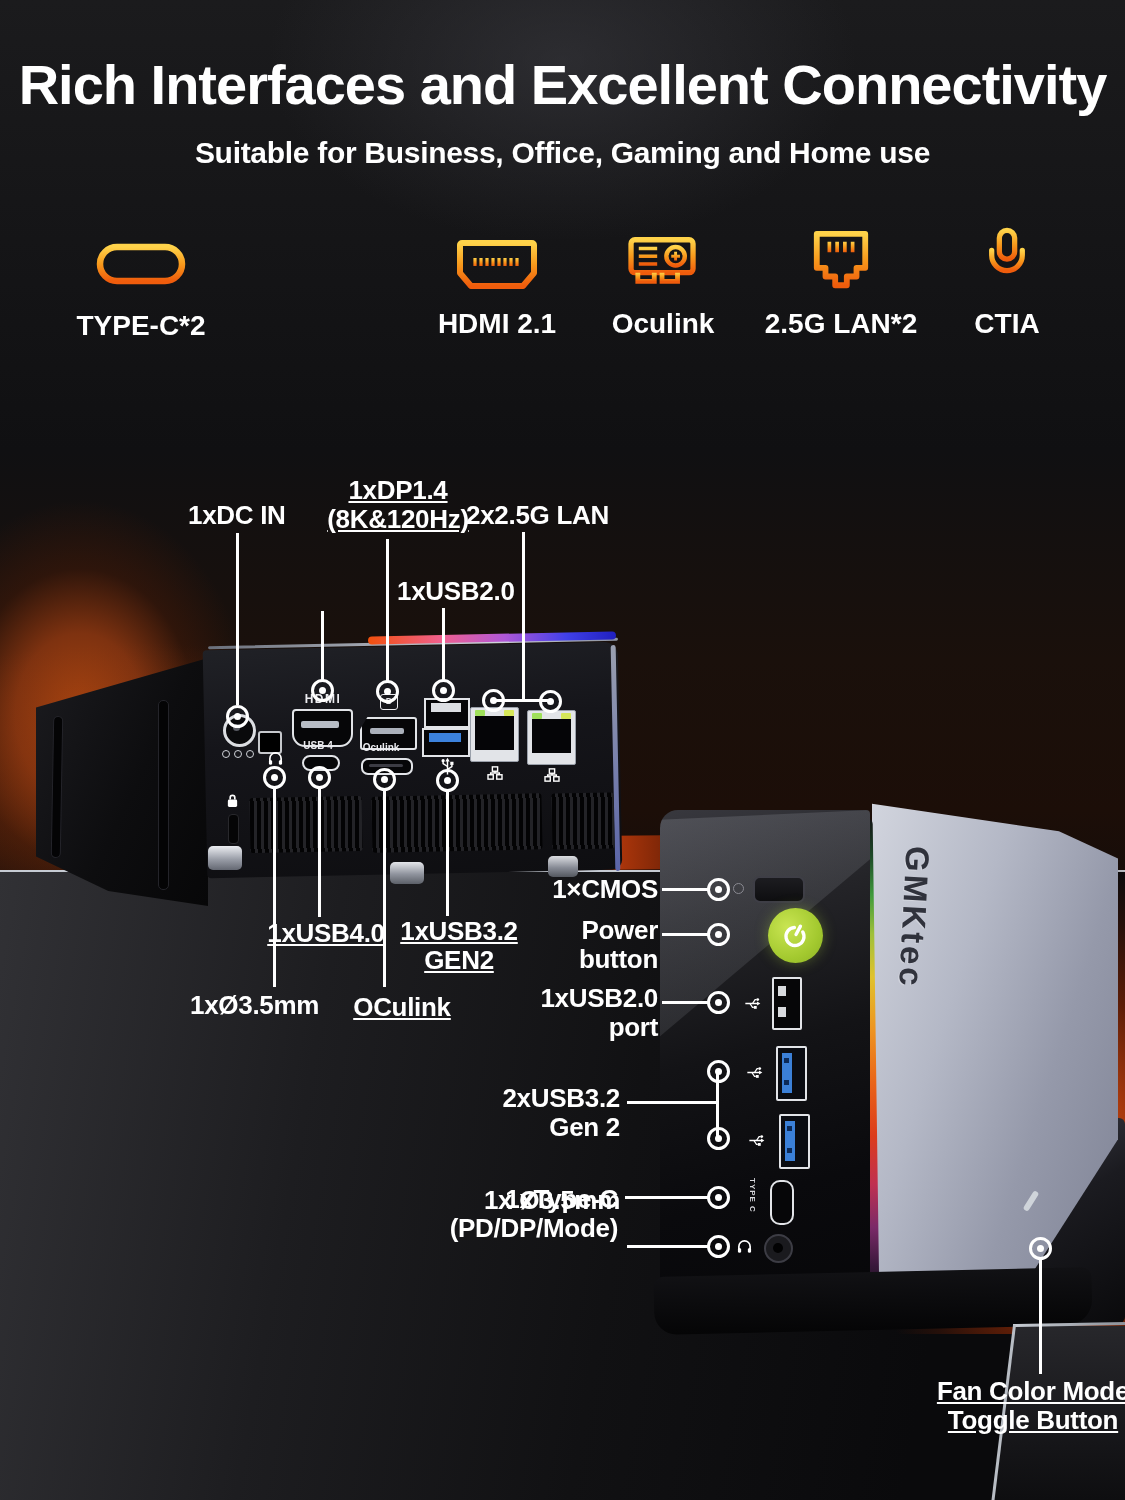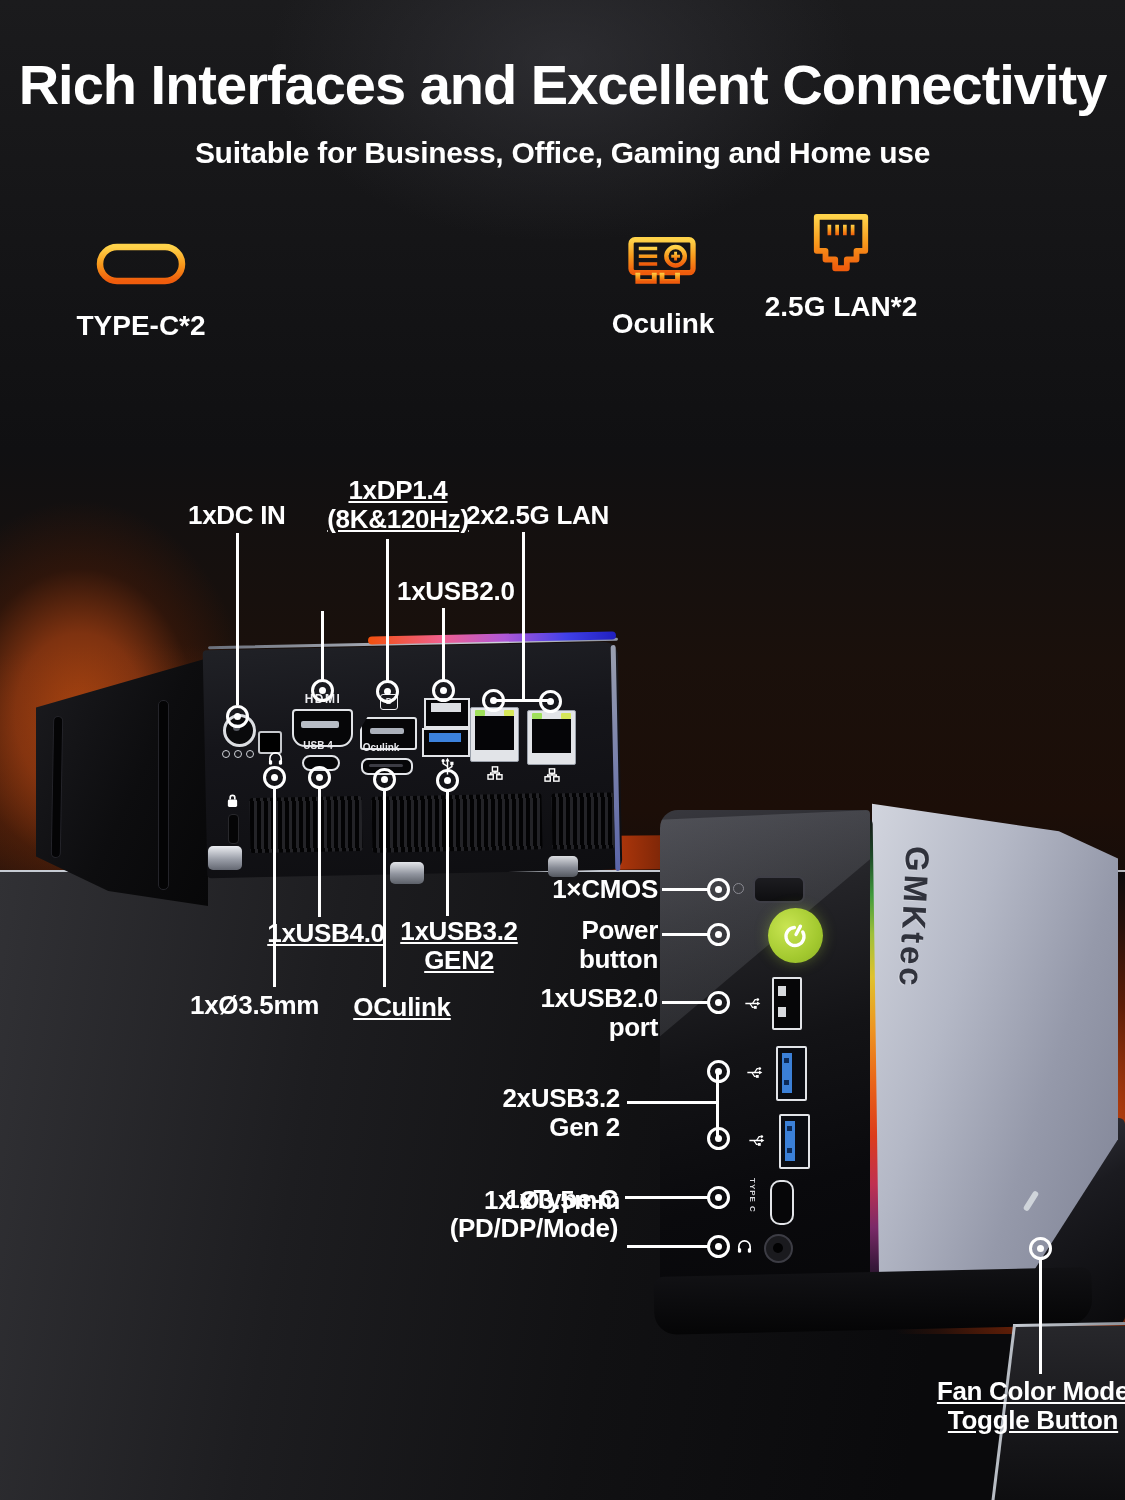--- a/index.html
+++ b/index.html
@@ -70,40 +70,61 @@
 
   <div class="icon-cell" style="left:56px;top:232px;">
     <span>
       <svg viewBox="0 0 92 64" width="92" height="64">
           <rect x="5" y="15" width="82" height="34" rx="17" fill="none" stroke="url(#og)" stroke-width="6.5"></rect>
           <line x1="27" y1="32" x2="65" y2="32" stroke="url(#og)" stroke-width="7" stroke-linecap="round"></line>
         </svg>
     </span>
     <span class="cap">TYPE-C*2</span>
   </div>
+  <div class="icon-cell" style="left:412px;top:236px;">
+    <span>
+      <svg viewBox="0 0 84 58" width="84" height="58">
+          <path d="M7 7h70a2 2 0 0 1 2 2v28l-11 13H16L5 37V9a2 2 0 0 1 2-2z" fill="none" stroke="url(#og)" stroke-width="6" stroke-linejoin="round"></path>
+          <path d="M17 21h50" stroke="url(#og)" stroke-width="4"></path>
+          <path d="M20 22v8M26 22v8M32 22v8M38 22v8M44 22v8M50 22v8M56 22v8M62 22v8" stroke="url(#og)" stroke-width="3.2" fill="none"></path>
+        </svg>
+    </span>
+    <span class="cap">HDMI 2.1</span>
+  </div>
   <div class="icon-cell" style="left:578px;top:232px;">
     <span>
       <svg viewBox="0 0 76 64" width="74" height="62">
           <rect x="5" y="8" width="64" height="34" rx="4" fill="none" stroke="url(#og)" stroke-width="5.5"></rect>
           <circle cx="51" cy="25" r="9.5" fill="none" stroke="url(#og)" stroke-width="4.6"></circle>
           <path d="M51 20.5v9M46.5 25h9" stroke="url(#og)" stroke-width="3" fill="none"></path>
           <path d="M13 17h19M13 25h19M13 33h19" stroke="url(#og)" stroke-width="3.6" fill="none"></path>
           <path d="M12 42v9h17v-9M37 42v9h16v-9" fill="none" stroke="url(#og)" stroke-width="5"></path>
         </svg>
     </span>
     <span class="cap">Oculink</span>
   </div>
-  <div class="icon-cell" style="left:756px;top:211px;">
+  <div class="icon-cell" style="left:756px;top:228px;">
     <span>
       <svg viewBox="0 0 64 68" width="62" height="66">
           <path d="M7 6h50v35h-9v9H38v9H26v-9H16v-9H7z" fill="none" stroke="url(#og)" stroke-width="6" stroke-linejoin="round"></path>
           <path d="M20 14v11M28 14v11M36 14v11M44 14v11" stroke="url(#og)" stroke-width="3.8" fill="none"></path>
         </svg>
     </span>
     <span class="cap">2.5G LAN*2</span>
+  </div>
+  <div class="icon-cell" style="left:922px;top:226px;">
+    <span>
+      <svg viewBox="0 0 46 70" width="44" height="68">
+          <rect x="15" y="4" width="16" height="30" rx="8" fill="none" stroke="url(#og)" stroke-width="5.5"></rect>
+          <path d="M7 25v5a16 16 0 0 0 32 0v-5" fill="none" stroke="url(#og)" stroke-width="5.5" stroke-linecap="round"></path>
+          <line x1="23" y1="48" x2="23" y2="57" stroke="url(#og)" stroke-width="5.5"></line>
+          <line x1="12" y1="61" x2="34" y2="61" stroke="url(#og)" stroke-width="5.5" stroke-linecap="round"></line>
+        </svg>
+    </span>
+    <span class="cap">CTIA</span>
   </div>
 
   <div class="abs" style="left:0;top:870px;width:1125px;height:630px;border-top:2.5px solid #c6cbd3;background:linear-gradient(100deg,#313135 0%,#1d1d20 28%,#111113 55%,#0a0a0c 82%);"></div>
 
   <div class="abs" style="left:92px;top:838px;width:606px;height:34px;border-radius:6px;transform:rotate(-0.6deg);background:linear-gradient(90deg,#6e2007 0%,#d9480f 28%,#e4561a 55%,#c03c0c 84%,#571a05 100%);"></div>
 
   <div class="abs" style="left:36px;top:658px;width:172px;height:248px;background:linear-gradient(115deg,#1b1b1f,#0d0d0f 55%,#070708);clip-path:polygon(100% 0,100% 100%,42% 94%,0 80%,0 20%);"></div>
   <div class="abs" style="left:52px;top:716px;width:8px;height:140px;background:#040405;border:1px solid #24242a;border-radius:5px;transform:rotate(1deg);"></div>
   <div class="abs" style="left:158px;top:700px;width:9px;height:188px;background:#040405;border:1px solid #24242a;border-radius:5px;"></div>
 

